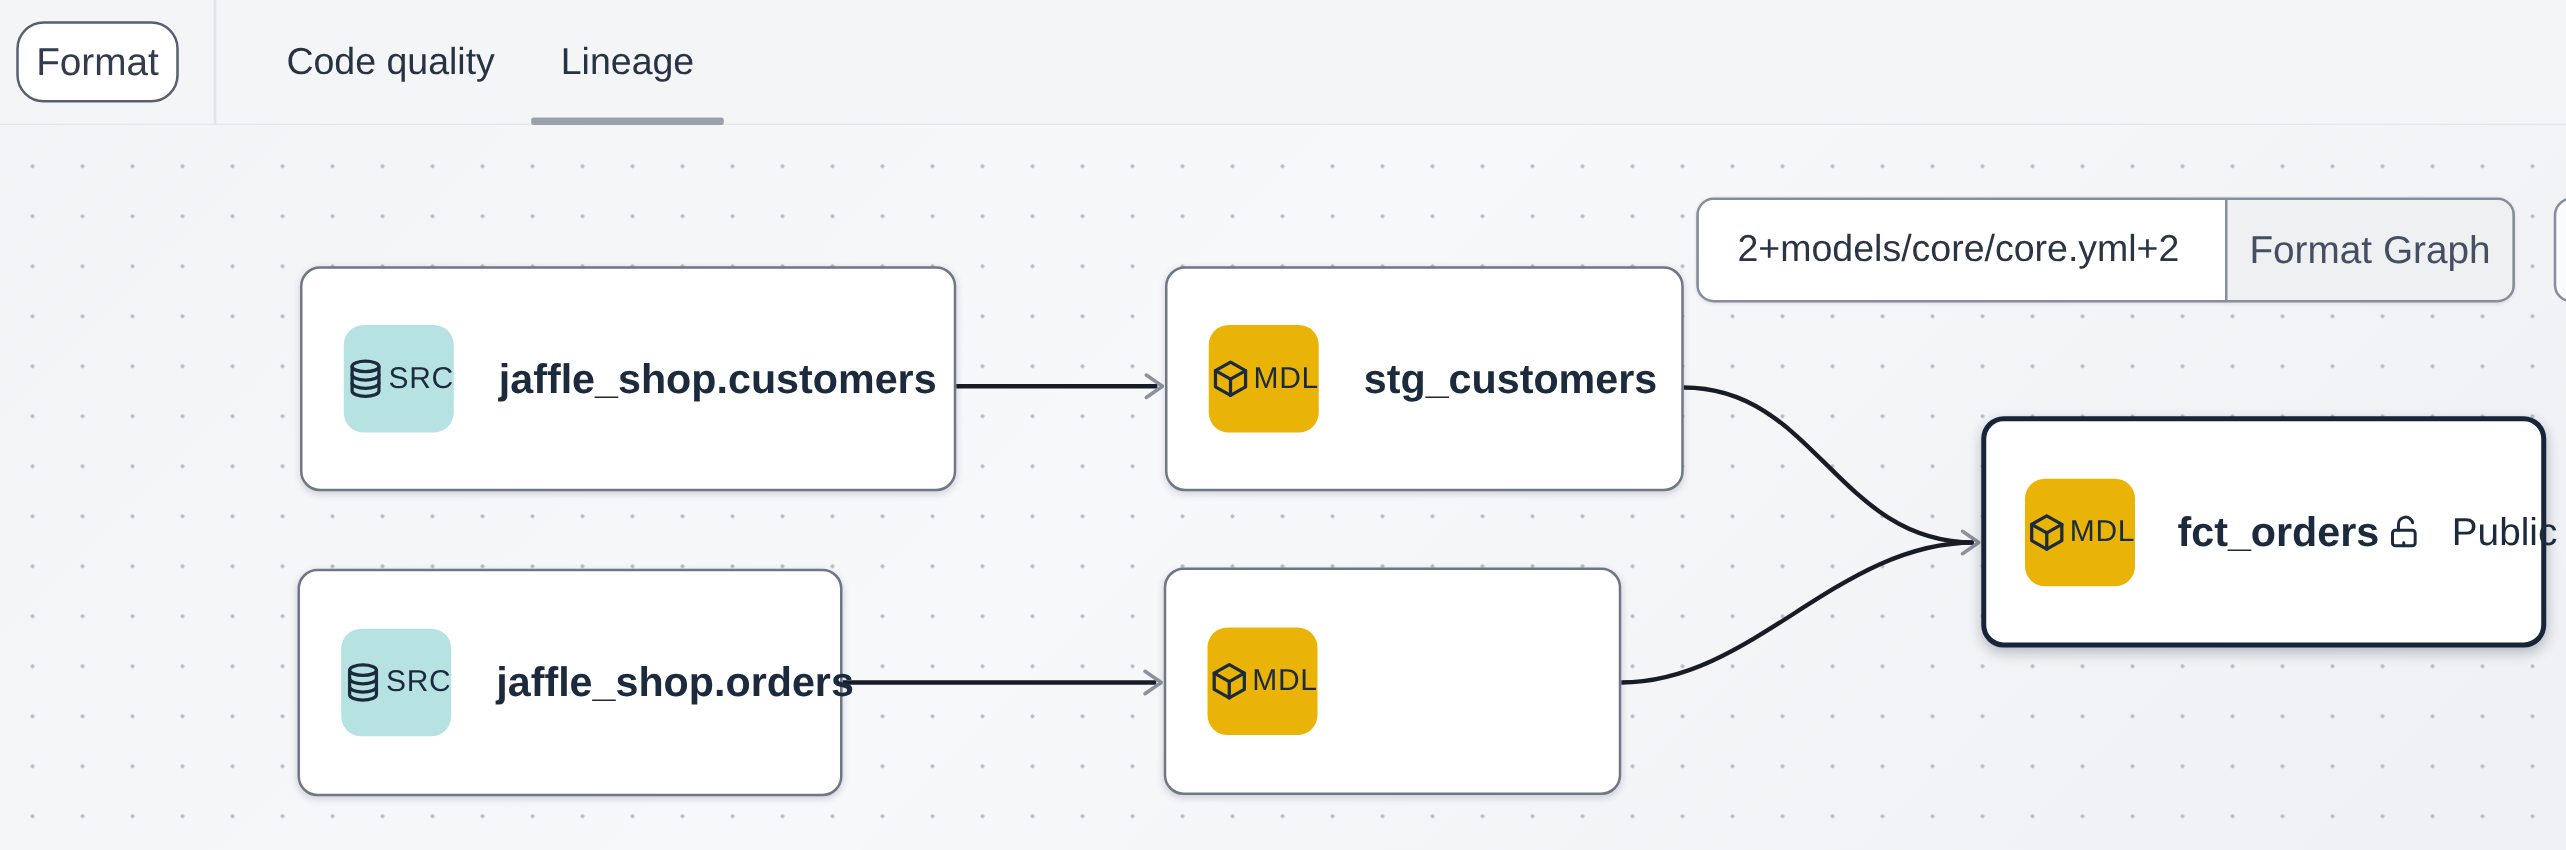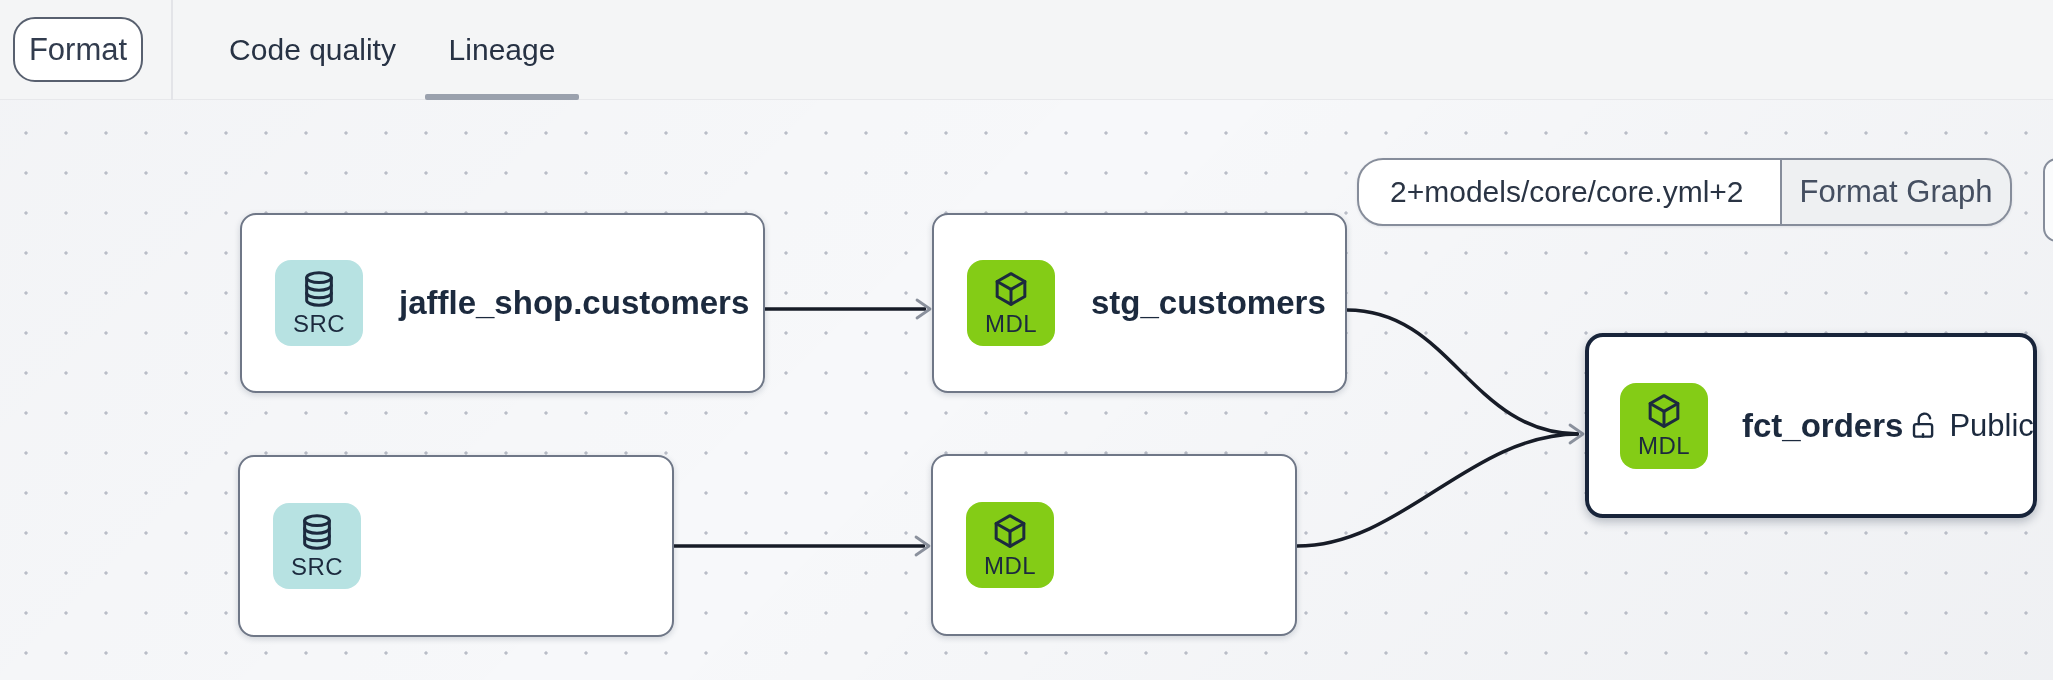--- a/index.html
+++ b/index.html
@@ -44,38 +44,38 @@
     z-index:2; cursor:pointer; }
   .node-customers { left:240px; top:213px; width:525px; height:180px; }
   .node-stg-customers { left:932px; top:213px; width:415px; height:180px; }
   .node-orders { left:238px; top:455px; width:436px; height:182px; }
   .node-stg-orders { left:931px; top:454px; width:366px; height:182px; }
   .node-fct-orders { left:1585px; top:333px; width:452px; height:185px;
     border:4px solid #18243a; border-radius:18px;
     box-shadow:0 4px 10px rgba(30,42,64,0.28); padding-left:31px; gap:34px; }
 
   .badge { width:88px; height:86px; border-radius:16px; flex:none;
-    display:flex; flex-direction:column; align-items:center; justify-content:center;
+    display:flex; flex-direction:row; align-items:center; justify-content:center;
     gap:1px; color:#1c2a3e; }
   .badge-src { background:#b7e2e2; }
-  .badge-mdl { background:#84cc16; }
+  .badge-mdl { background:#eab308; }
   .badge-type { font-size:24px; letter-spacing:0.5px; color:#1c2a3e; }
   .badge svg { width:40px; height:40px; stroke:#1c2a3e; stroke-width:1.8;
     fill:none; stroke-linecap:round; stroke-linejoin:round; }
 
   .node-label { font-size:33px; color:#1c2a3e; white-space:nowrap;font-weight:bold; }
   .node-text-col { display:flex; flex-direction:row; gap:6px; }
-  .access-row { display:flex; align-items:center; gap:10px; }
+  .access-row { display:flex; align-items:center; gap:22px; }
   .access-row svg { width:30px; height:30px; stroke:#1c2a3e; stroke-width:1.9;
     fill:none; stroke-linecap:round; stroke-linejoin:round; }
   .access-label { font-size:31px; color:#1c2a3e; }
 
   
-  .selector-bar { position:absolute; left:1357px; top:158px; width:655px; height:68px;
-    border:2px solid #868d9b; border-radius:26px; overflow:hidden;
+  .selector-bar { position:absolute; left:1357px; top:158px; width:655px; height:84px;
+    border:2px solid #868d9b; border-radius:14px; overflow:hidden;
     display:flex; z-index:4; background:#a3a3a3;
     box-shadow:0 1px 3px rgba(30,42,64,0.10); }
   .selector-input { width:421px; height:100%; border:none; outline:none;
     background:#ffffff; padding-left:31px; font-size:30px; color:#2a3444;
     font-family:"Liberation Sans", sans-serif; }
   .update-btn { flex:1; border-left:2px solid #868d9b; background:#eef0f2;
     display:flex; align-items:center; justify-content:center;
     font-size:31px; color:#454f61; cursor:pointer; }
   .partial-control { position:absolute; left:2043px; top:158px; width:44px; height:84px;
     border:2px solid #868d9b; border-radius:14px; background:#fafbfc; z-index:4; }
@@ -135,20 +135,21 @@
 <div class="node node-orders">
   <div class="badge badge-src">
     <svg viewBox="0 0 24 24">
       <ellipse cx="12" cy="5.2" rx="7.4" ry="2.9"></ellipse>
       <path d="M4.6,5.2 v4.6 c0,1.6 3.3,2.9 7.4,2.9 s7.4,-1.3 7.4,-2.9 V5.2"></path>
       <path d="M4.6,9.8 v4.6 c0,1.6 3.3,2.9 7.4,2.9 s7.4,-1.3 7.4,-2.9 V9.8"></path>
       <path d="M4.6,14.4 v4.4 c0,1.6 3.3,2.9 7.4,2.9 s7.4,-1.3 7.4,-2.9 V14.4"></path>
     </svg>
     <span class="badge-type">SRC</span>
   </div>
+  <span class="node-label">jaffle_shop.orders</span>
 </div>
 
 <div class="node node-stg-orders">
   <div class="badge badge-mdl">
     <svg viewBox="0 0 24 24">
       <path d="M12,2.8 L20.3,7.5 V16.5 L12,21.2 L3.7,16.5 V7.5 Z"></path>
       <path d="M3.7,7.5 L12,12.2 L20.3,7.5"></path>
       <path d="M12,12.2 V21.2"></path>
     </svg>
     <span class="badge-type">MDL</span>

